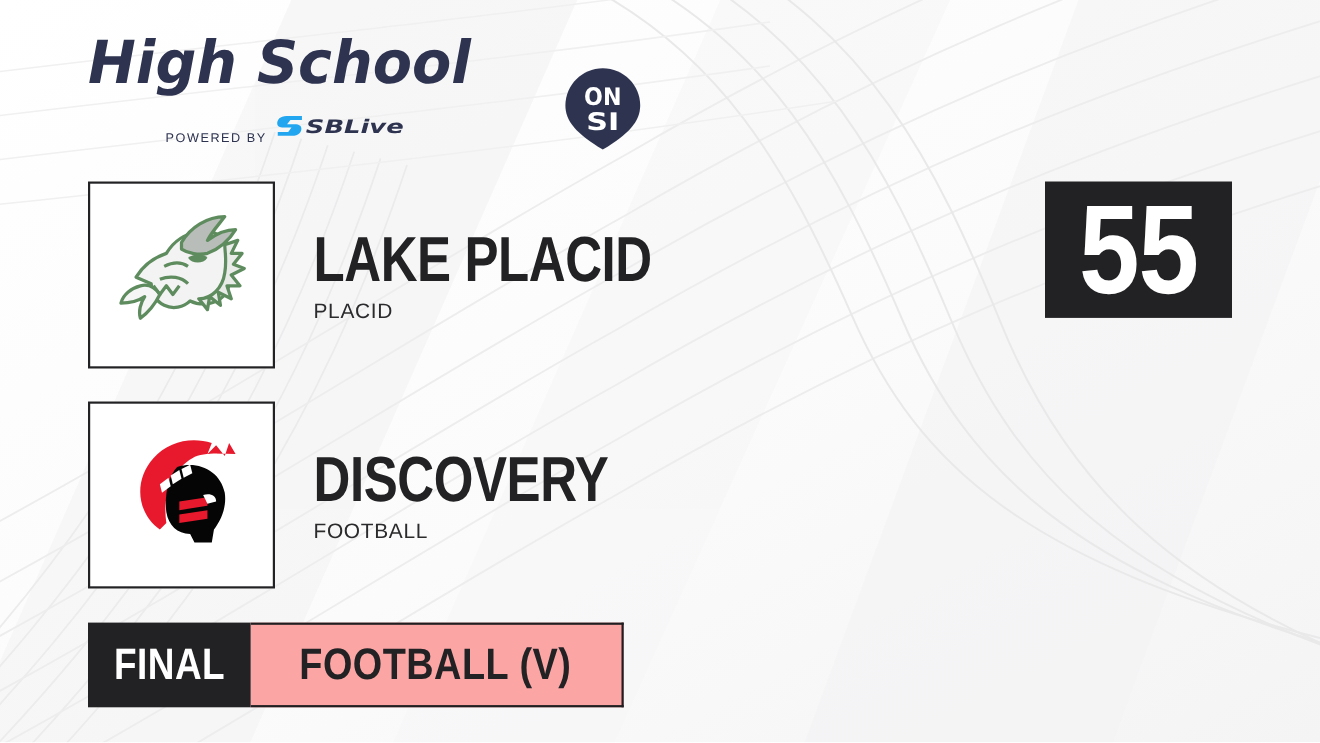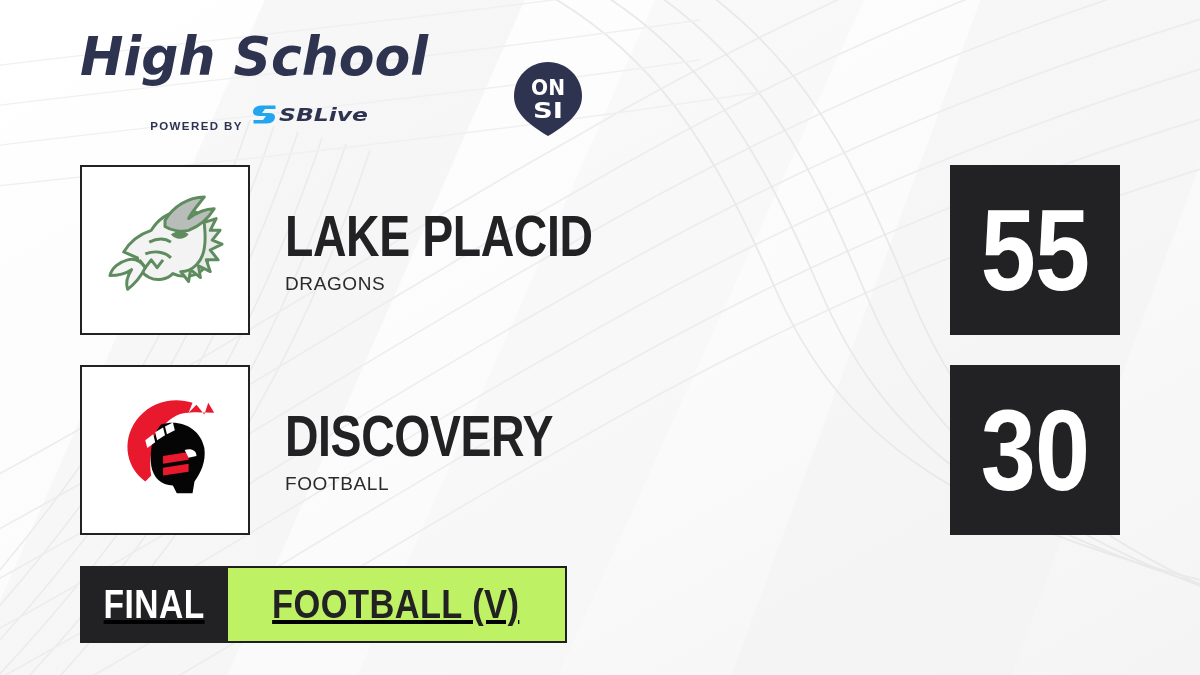--- a/index.html
+++ b/index.html
@@ -42,21 +42,21 @@
     width:72px; height:78px;
   }
   #brand-powered {
     position:absolute; left:0; top:76px;
     width:360px; height:26px;
     display:flex; align-items:center; justify-content:center;
     gap:9px;
   }
   #powered-label {
     font-size:11.5px;
-    font-weight:bold;
+    font-weight:normal;
     letter-spacing:1.4px;
     color:#2e3350;
     white-space:nowrap;
     margin-top:24px;
   }
   #sblive-lockup { height:21px; }
 
   
   .team-row { position:absolute; left:80px; }
   #team-row-0 { top:165px; }
@@ -93,21 +93,21 @@
     font-weight:normal;
     letter-spacing:0.6px;
     color:#2b2b2d;
     white-space:nowrap;
   }
 
   
   .score-box {
     position:absolute;
     left:950px;
-    width:170px; height:170px;
+    width:170px; height:124px;
     background:#222224;
     display:flex; align-items:center; justify-content:center;
   }
   #score-box-0 { top:165px; }
   #score-box-1 { top:365px; }
   .score-value {
     font-family:"Liberation Sans Narrow","Liberation Sans", sans-serif;
     font-size:115px;
     font-weight:bold;
     line-height:1;
@@ -117,38 +117,37 @@
     white-space:nowrap;
   }
 
   
   #status-bar {
     position:absolute;
     left:80px; top:566px;
     height:77px;
     display:flex;
     align-items:stretch;
-    text-decoration:underline;
   }
   #status-state {
     width:148px;
     background:#222224;
     display:flex; align-items:center; justify-content:center;
   }
   #status-state-label {
     font-family:"Liberation Sans Narrow","Liberation Sans", sans-serif;
     font-size:40px;
     font-weight:bold;
     letter-spacing:0.5px;
     color:#ffffff;
     transform:scaleX(0.84);
     white-space:nowrap;
   }
   #status-sport {
-    background:#bef264;
+    background:#fca5a5;
     border:2px solid #1f1f21;
     border-left:none;
     padding:0 26px 0 24px;
     display:flex; align-items:center; justify-content:center;
   }
   #status-sport-label {
     font-family:"Liberation Sans Narrow","Liberation Sans", sans-serif;
     font-size:40px;
     font-weight:bold;
     letter-spacing:0.5px;
@@ -268,21 +267,21 @@
           <path d="M44 52 C 52 48 60 48 66 52" fill="none" stroke="#5e8c5e" stroke-width="3"></path>
           <path d="M40 64 C 50 60 60 62 66 68" fill="none" stroke="#5e8c5e" stroke-width="3"></path>
 
           <path d="M34 70 L40 78 L46 70 L52 78 L58 70" fill="none" stroke="#5e8c5e" stroke-width="3" stroke-linejoin="round"></path>
         </g>
       </svg>
     </div>
 
     <div class="team-text">
       <div class="team-name">LAKE PLACID</div>
-      <div class="team-mascot">DRAGONS</div>
+      <div class="team-mascot">PLACID</div>
     </div>
   </div>
 
   <div id="score-box-0" class="score-box">
     <span class="score-value">55</span>
   </div>
 
   <div id="team-row-1" class="team-row">
 
     <div class="logo-frame">
@@ -308,23 +307,20 @@
         <path d="M80 60 C 86 58 92 60 92 66 L84 68 Z" fill="#ffffff"></path>
       </svg>
     </div>
 
     <div class="team-text">
       <div class="team-name">DISCOVERY</div>
       <div class="team-mascot">FOOTBALL</div>
     </div>
   </div>
 
-  <div id="score-box-1" class="score-box">
-    <span class="score-value">30</span>
-  </div>
 
   <div id="status-bar">
     <div id="status-state">
       <span id="status-state-label">FINAL</span>
     </div>
     <div id="status-sport">
       <span id="status-sport-label">FOOTBALL (V)</span>
     </div>
   </div>
 

